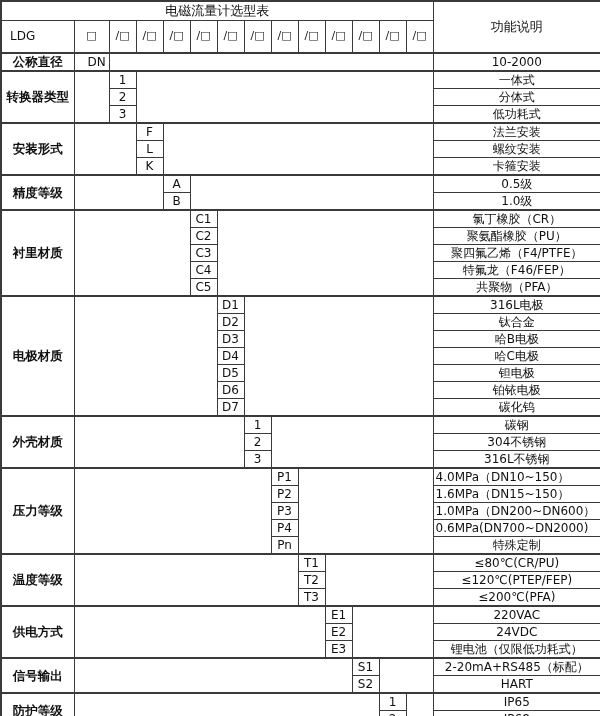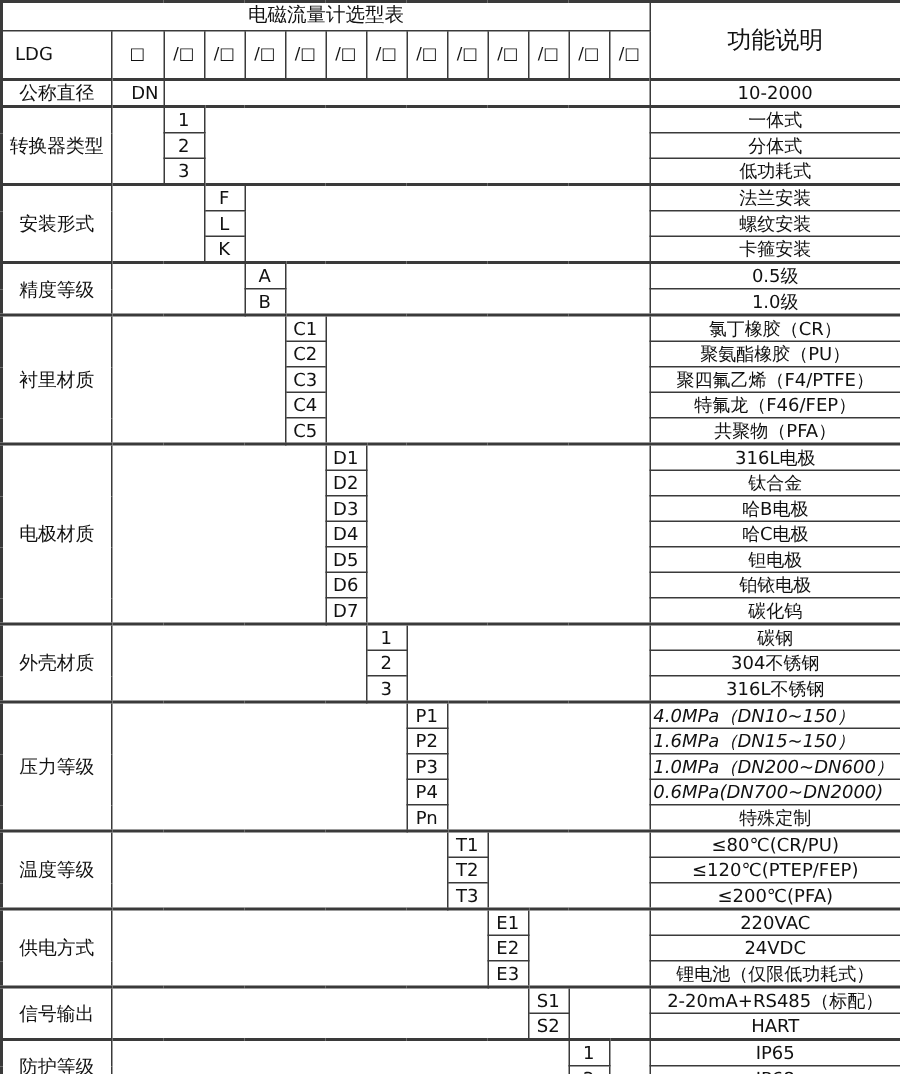--- a/index.html
+++ b/index.html
@@ -21,30 +21,30 @@
     line-height: 1.05;
     text-align: center;
     vertical-align: middle;
     overflow: hidden;
     white-space: nowrap;
   }
   tr { height: 16px; }
   tr.r-title { height: 19px; padding-left: 48px; }
   tr.r-ldg { height: 33px; }
   .title-cell { font-size: 13px; border-right: 1px solid var(--bc); border-bottom: 1px solid var(--bc); }
-  .func-header { font-size: 16px; border-left: 1px solid var(--bc); border-bottom: 2px solid var(--bc); }
+  .func-header { font-size: 13px; border-left: 1px solid var(--bc); border-bottom: 2px solid var(--bc); font-family: Liberation Serif, serif; }
   .ldg-cell { text-align: left; padding-left: 8px; border: 1px solid var(--bc); }
   .box-cell { border: 1px solid var(--bc); font-size: 11px; padding: 0 1px; }
-  .label-cell { border-right: 1px solid var(--bc); font-size: 12.5px; }
+  .label-cell { border-right: 1px solid var(--bc); font-size: 12.5px; font-weight: bold; }
   .code-cell { border: 1px solid var(--bc); }
   .code-left { text-align: left; padding-left: 13px; }
   .filler-left { border-left: 1px solid var(--bc); border-right: 1px solid var(--bc); }
   .filler-right { border-left: 1px solid var(--bc); border-right: 1px solid var(--bc); }
   .func-cell { border-left: 1px solid var(--bc); border-bottom: 1px solid var(--bc); text-align: center; }
-  .func-left { text-align: left; padding-left: 2px; font-style: italic; }
+  .func-left { text-align: left; padding-left: 2px; }
   .st { border-top: 2px solid var(--bc); }
 </style>
 </head>
 <body>
 
 <table>
   <colgroup>
     <col style="width:73px">
     <col style="width:35px">
     <col style="width:27px">

